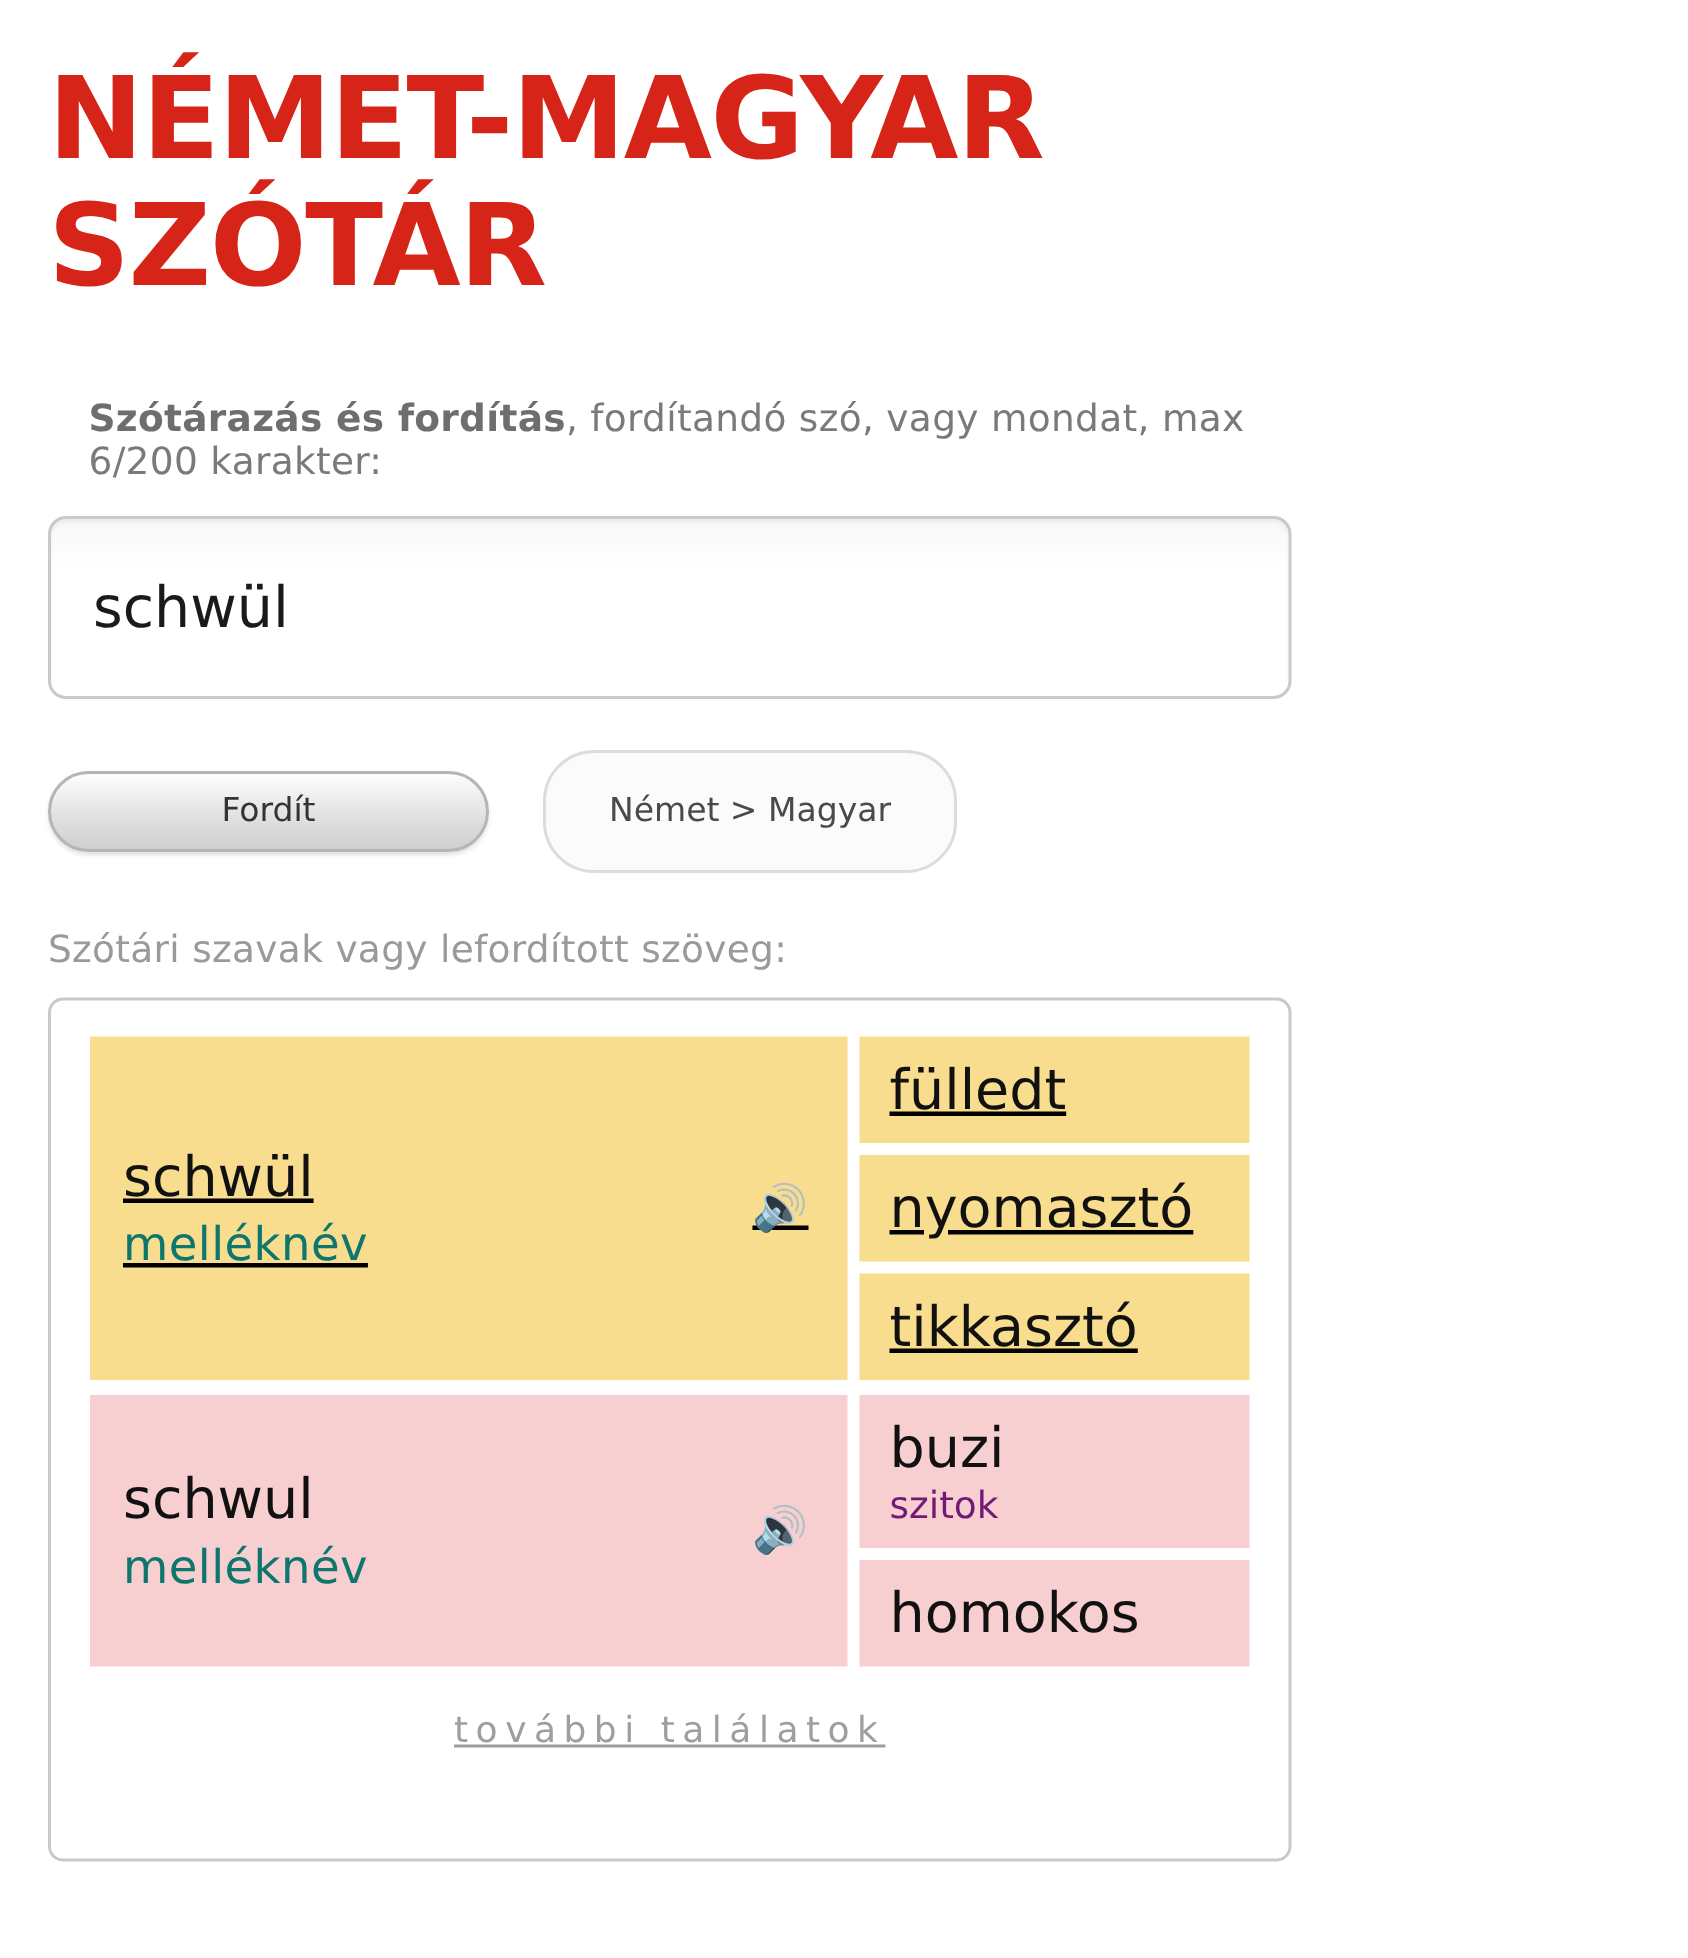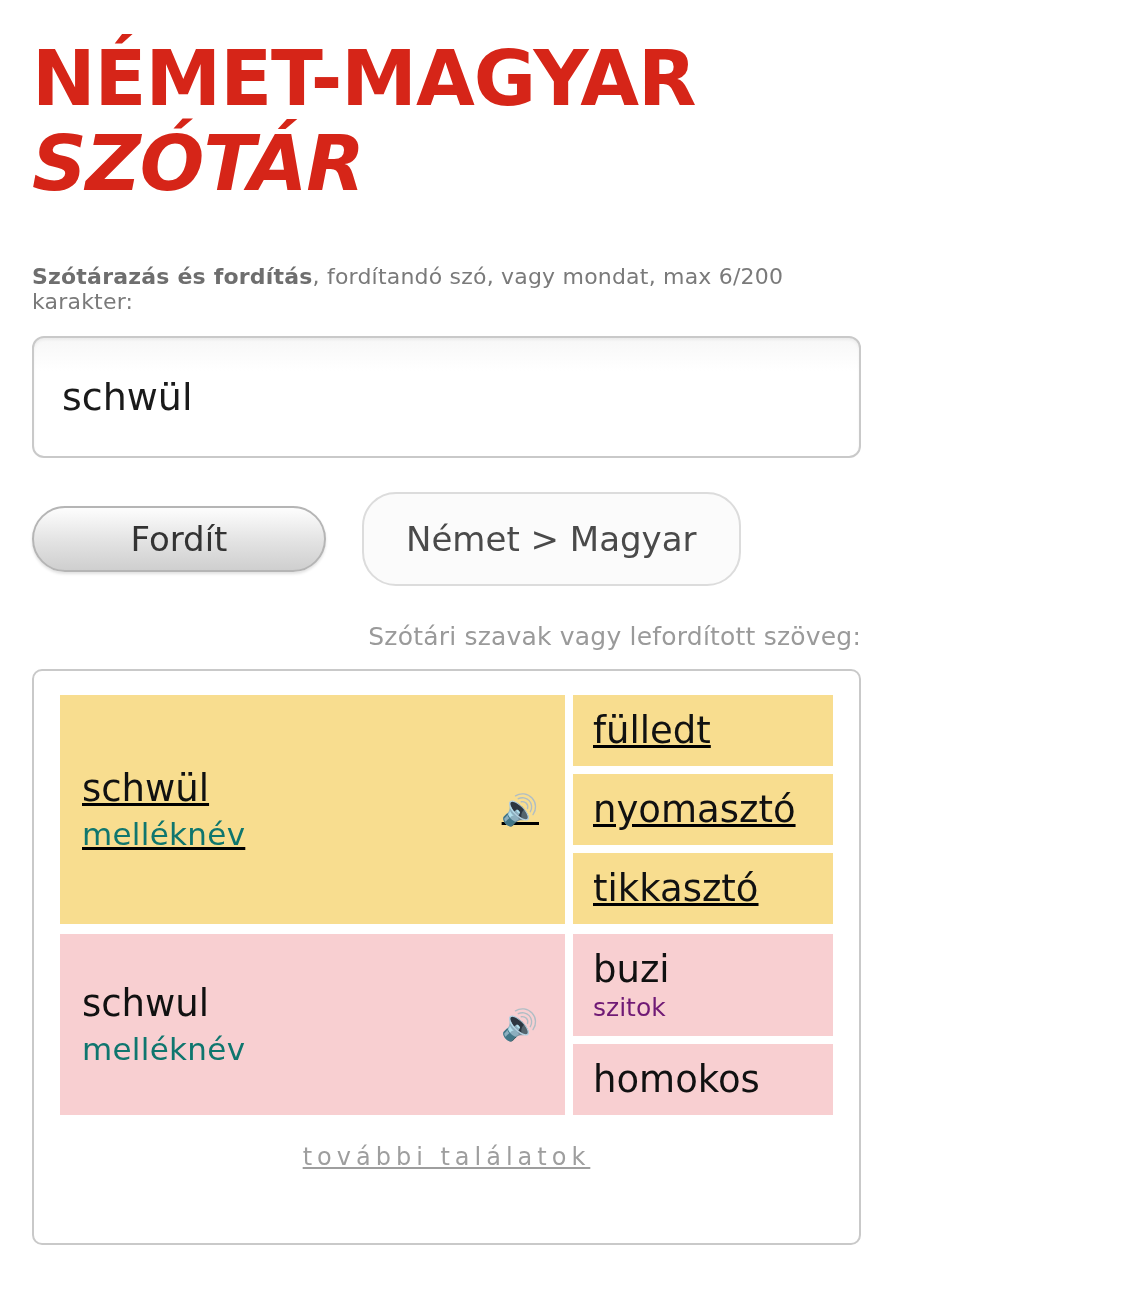--- a/index.html
+++ b/index.html
@@ -20,27 +20,28 @@
   }
   .site-title {
     color: #d62518;
     font-size: 76px;
     font-weight: bold;
     line-height: 1.12;
     letter-spacing: -1px;
     margin: 0 0 0 0;
     text-transform: uppercase;
   }
-  .site-title .line2 { display: block; font-style: italic; }
+  .site-title .line2 { display: block; }
 
   .prompt {
     margin-top: 58px;
-    font-size: 22px;
+    font-size: 25px;
     color: #7a7a7a;
     letter-spacing: 0.2px;
+    margin-left: 27px;
   }
   .prompt b {
     color: #6e6e6e;
     font-weight: bold;
   }
 
   .search-box {
     margin-top: 22px;
     height: 122px;
     border: 2px solid #c9c9c9;
@@ -65,21 +66,21 @@
 
   .controls {
     margin-top: 34px;
     display: flex;
     align-items: center;
     gap: 36px;
   }
   .btn {
     border-radius: 34px;
     border: 2px solid #b5b5b5;
-    font-size: 34px;
+    font-size: 22px;
     color: #333;
     padding: 14px 40px;
     background: linear-gradient(to bottom, #fdfdfd 0%, #e2e2e2 55%, #cfcfcf 100%);
     box-shadow: 0 2px 3px rgba(0,0,0,0.12);
     cursor: pointer;
     line-height: 1;
   }
   .btn-translate {
     min-width: 210px;
     text-align: center;
@@ -90,21 +91,20 @@
     color: #4a4a4a;
     padding: 28px 42px;
     box-shadow: none;
   }
 
   .results-label {
     margin-top: 36px;
     font-size: 25px;
     color: #9a9a9a;
     letter-spacing: 0.2px;
-    text-align: right;
   }
 
   .results-panel {
     margin-top: 18px;
     border: 2px solid #c9c9c9;
     border-radius: 10px;
     background: #fff;
     padding: 24px 26px 0 26px;
     box-sizing: border-box;
     height: 576px;

